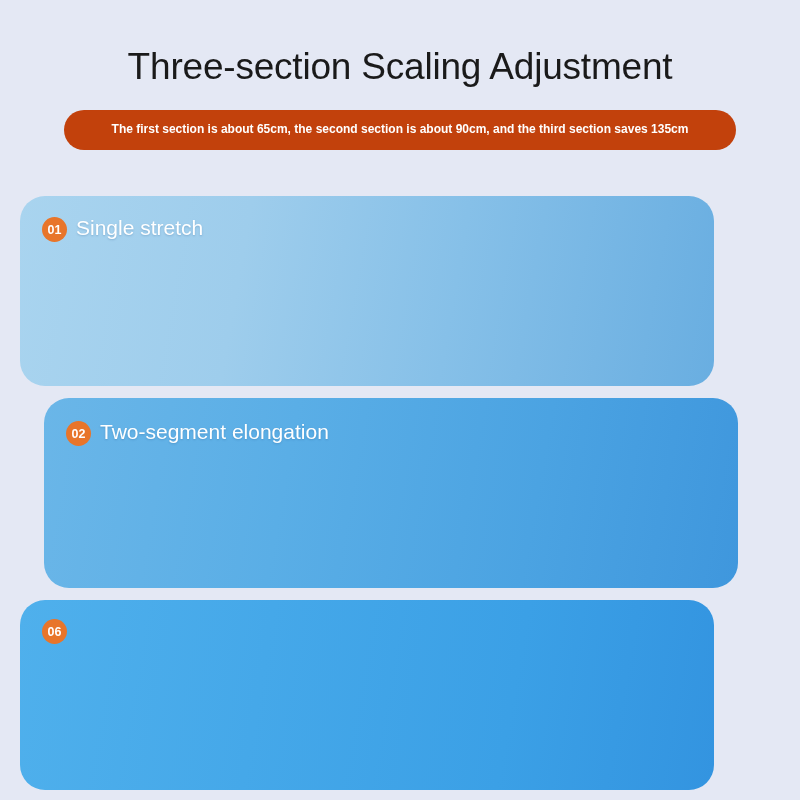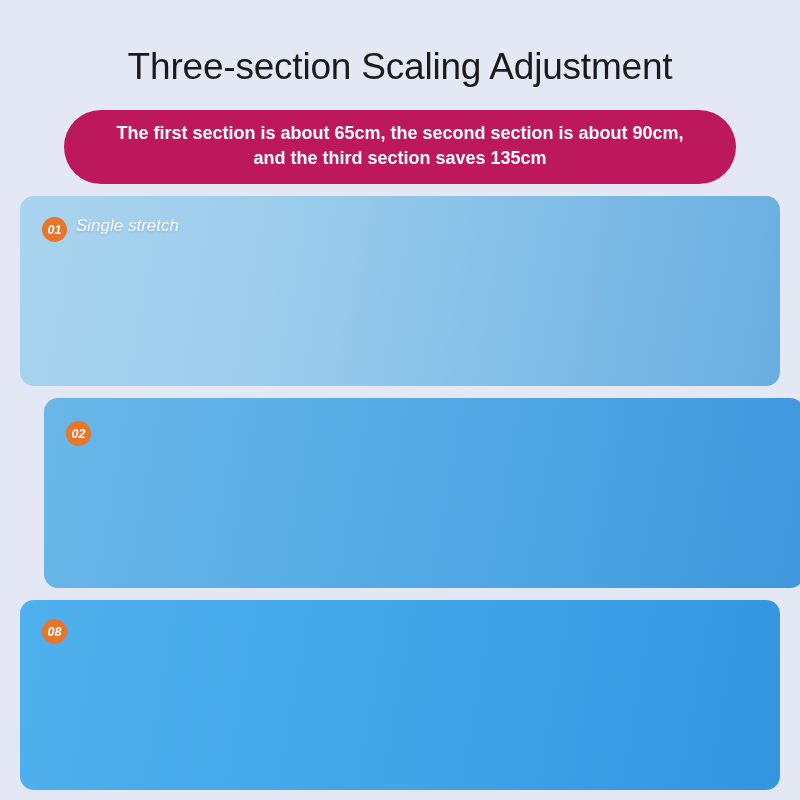--- a/index.html
+++ b/index.html
@@ -17,37 +17,36 @@
     font-size: 37px;
     font-weight: 400;
     color: #1a1a1a;
     letter-spacing: -0.2px;
     padding-top: 47px;
     line-height: 1.1;
   }
   .banner-wrap { display: flex; justify-content: center; margin-top: 22px; }
   .banner {
     width: 672px;
-    background: #be185d;
+    background: #c2410c;
     border-radius: 999px;
     color: #fff;
     text-align: center;
-    font-size: 18px;
+    font-size: 12px;
     font-weight: bold;
     line-height: 1.42;
     padding: 11px 40px 12px 40px;
   }
 
   
   .panel {
     position: absolute;
-    left: 20px; width: 760px;
-    border-radius: 14px;
+    left: 20px; width: 694px;
+    border-radius: 25px;
     overflow: hidden;
-    font-style: italic;
   }
   #panel-1 { top: 196px; height: 190px;
     background: linear-gradient(100deg,#a9d4ef 0%, #9ecdec 32%, #86c0e8 62%, #69aee1 100%); }
   #panel-2 { top: 398px; height: 190px;
     background: linear-gradient(100deg,#6ab6e8 0%, #5aaee6 35%, #4ba3e2 70%, #3f97dd 100%); margin-left: 24px; }
   #panel-3 { top: 600px; height: 190px;
     background: linear-gradient(100deg,#4fb0ec 0%, #45a8e9 35%, #3ba0e6 70%, #3394e0 100%); }
 
   .head { position: absolute; display: flex; align-items: flex-start; gap: 9px; z-index: 7; }
   #panel-1 .head { left: 22px; top: 20px; }
@@ -55,21 +54,21 @@
   #panel-3 .head { left: 22px; top: 18px; }
 
   .badge {
     width: 25px; height: 25px; border-radius: 50%;
     background: #e8752a;
     color: #fff; font-size: 12.5px; font-weight: bold;
     display: flex; align-items: center; justify-content: center;
     flex: none; margin-top: 1px;
   }
   .head-label {
-    color: #ffffff; font-size: 17px; font-weight: 500;
+    color: #ffffff; font-size: 21px; font-weight: 500;
     line-height: 1.18; text-shadow: 0 1px 2px rgba(30,80,130,.25);
     white-space: pre-line;
   }
 
   
   .mop { position: absolute; z-index: 5; }
 </style>
 </head>
 <body>
 
@@ -100,20 +99,21 @@
       
       
     </div>
 
   </section>
 
   <section class="panel" id="panel-2">
 
     <div class="head">
       <div class="badge">02</div>
+      <div class="head-label">Two-segment elongation</div>
     </div>
 
     <div class="mop" style="left:0; top:0; width:760px; height:190px;">
       
       
       
       
       
       
       
@@ -122,21 +122,21 @@
 
       
       
     </div>
 
   </section>
 
   <section class="panel" id="panel-3">
 
     <div class="head">
-      <div class="badge">08</div>
+      <div class="badge">06</div>
     </div>
 
     <div class="mop" style="left:0; top:0; width:760px; height:190px;">
       
       
       
       
       
       
       

